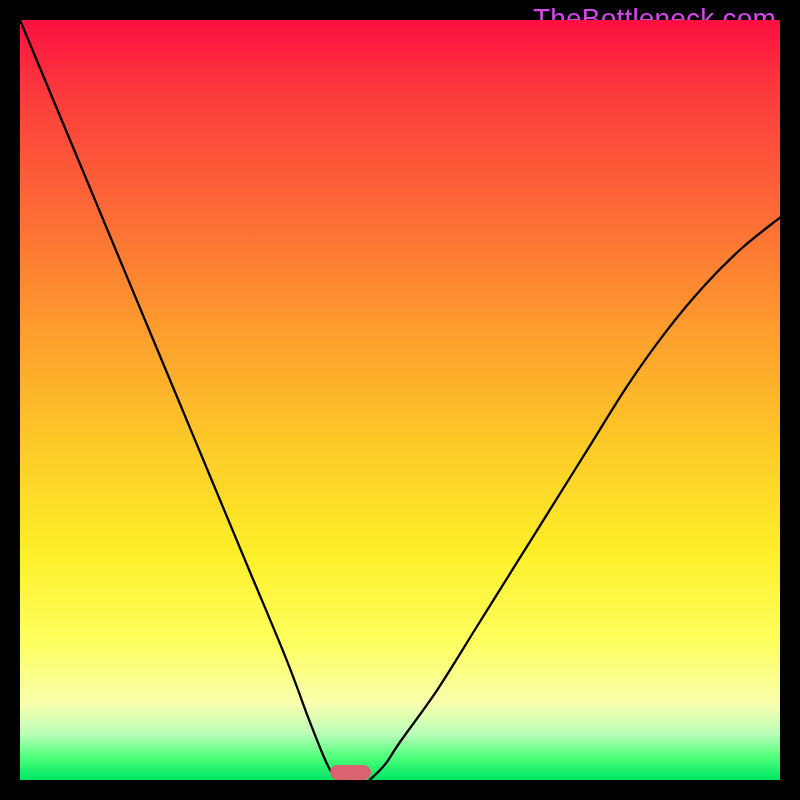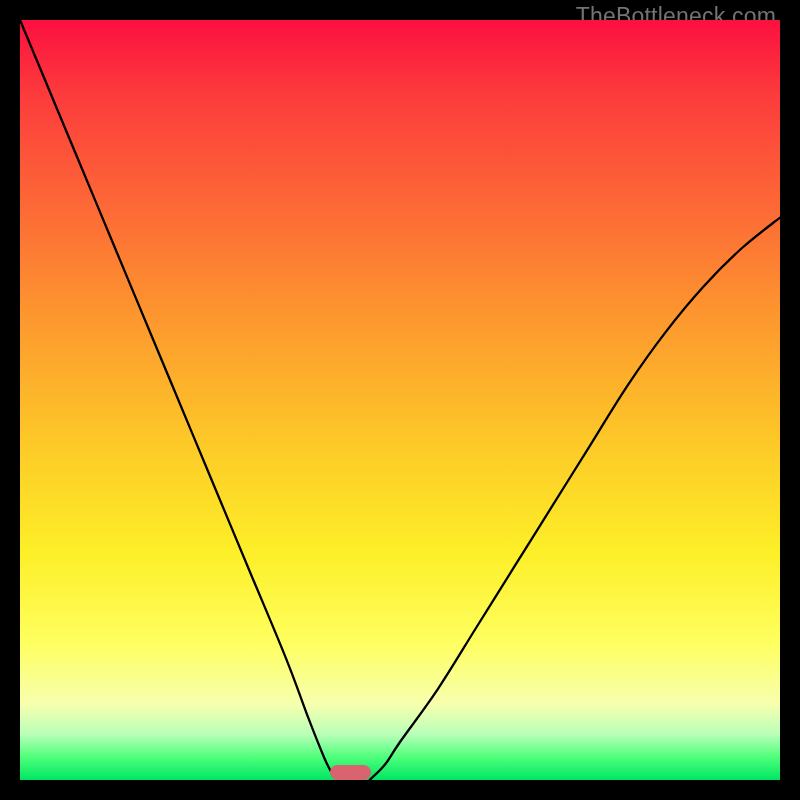--- a/index.html
+++ b/index.html
@@ -38,22 +38,22 @@
       #f7ffae 90%,
       #b9ffb9 94%,
       #4eff7a 97%,
       #00e663 100%
     );
   }
   .watermark {
     position: absolute;
     top: 3px;
     right: 24px;
-    color: #737373;
-    font-size: 23px;
+    color: #d946ef;
+    font-size: 28px;
     font-weight: 500;
     letter-spacing: 0.2px;
     user-select: none;
   }
   svg.curve {
     position: absolute;
     left: 0;
     top: 0;
     width: 760px;
     height: 760px;

